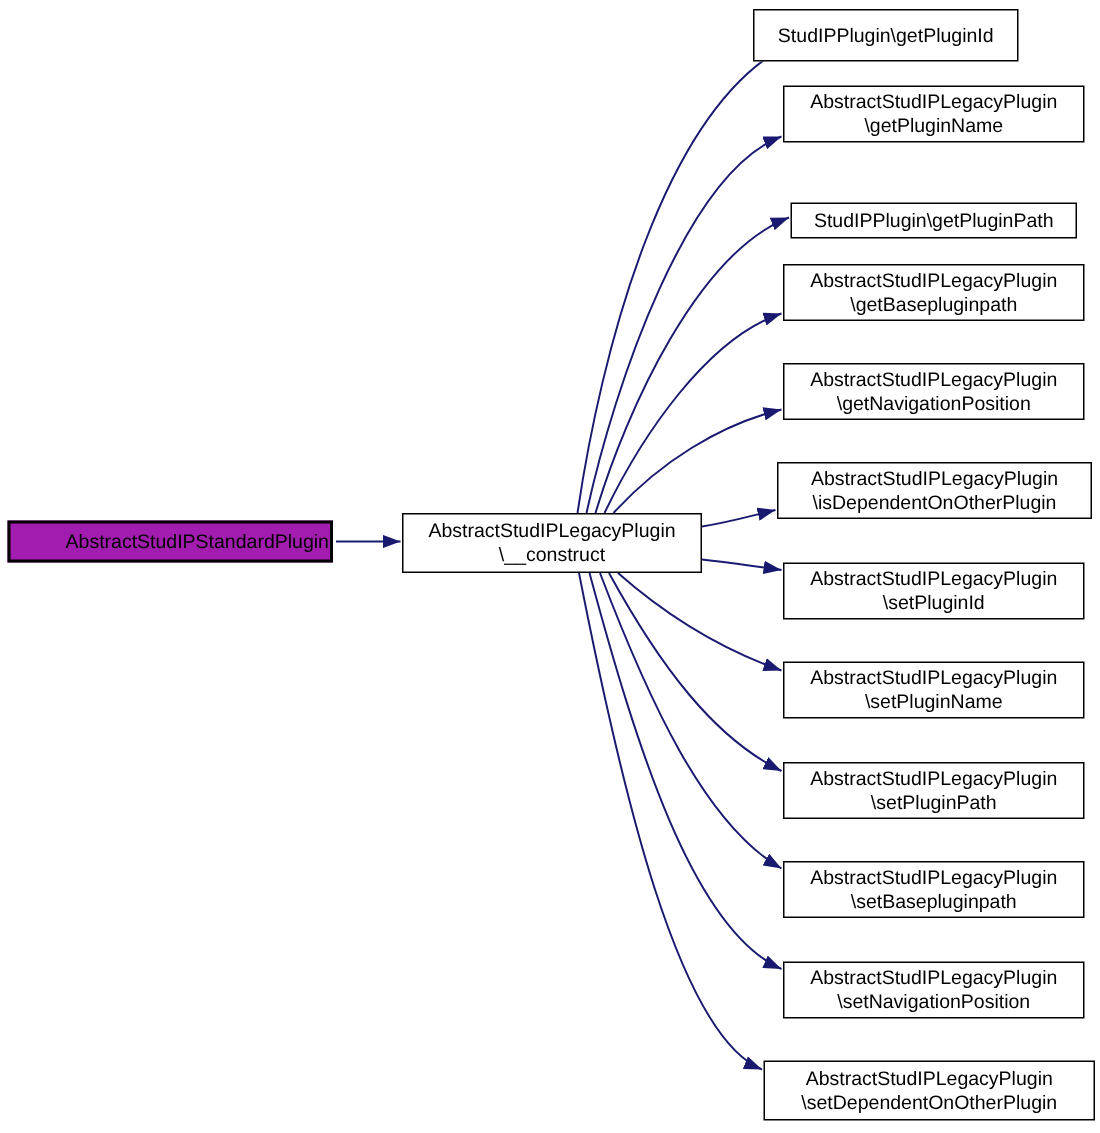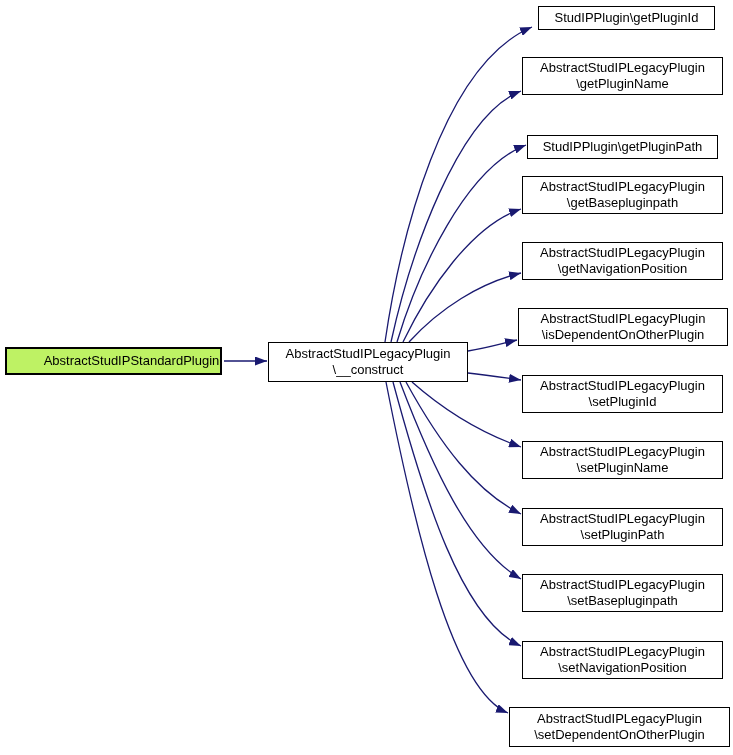--- a/index.html
+++ b/index.html
@@ -36,21 +36,21 @@
     text-align: center;
     white-space: pre-line;
     border: 1px solid #000000;
     background: #ffffff;
     color: #000000;
     font-size: 13px;
     line-height: 16px;
     cursor: pointer;
   }
   .node.root {
-    background: #bef264;
+    background: #a21caf;
     border-width: 2px;
     padding-left: 36px;
   }
 </style>
 </head>
 <body>
 
 <div class="canvas">
 
   <svg class="edges" width="733" height="755" viewBox="0 0 733 755" xmlns="http://www.w3.org/2000/svg">
@@ -72,21 +72,21 @@
     <path class="edge" d="M400,382 C432,466 470,550 521,579" marker-end="url(#arrow)"></path>
     <path class="edge" d="M393,382 C424,497 462,620 521,646" marker-end="url(#arrow)"></path>
     <path class="edge" d="M386,382 C414,525 452,690 508,713" marker-end="url(#arrow)"></path>
   </svg>
 
   <div class="node root" style="left:5px; top:347px; width:217px; height:28px;">AbstractStudIPStandardPlugin</div>
 
   <div class="node" style="left:268px; top:342px; width:200px; height:40px;">AbstractStudIPLegacyPlugin
 \__construct</div>
 
-  <div class="node" style="left:538px; top:6px; width:177px; height:24px;">StudIPPlugin\getPluginId</div>
+  <div class="node" style="left:502px; top:6px; width:177px; height:35px;">StudIPPlugin\getPluginId</div>
 
   <div class="node" style="left:522px; top:57px; width:201px; height:38px;">AbstractStudIPLegacyPlugin
 \getPluginName</div>
 
   <div class="node" style="left:527px; top:123px; width:191px; height:24px;margin-top:12px;">StudIPPlugin\getPluginPath</div>
 
   <div class="node" style="left:522px; top:176px; width:201px; height:38px;">AbstractStudIPLegacyPlugin
 \getBasepluginpath</div>
 
   <div class="node" style="left:522px; top:242px; width:201px; height:38px;">AbstractStudIPLegacyPlugin

